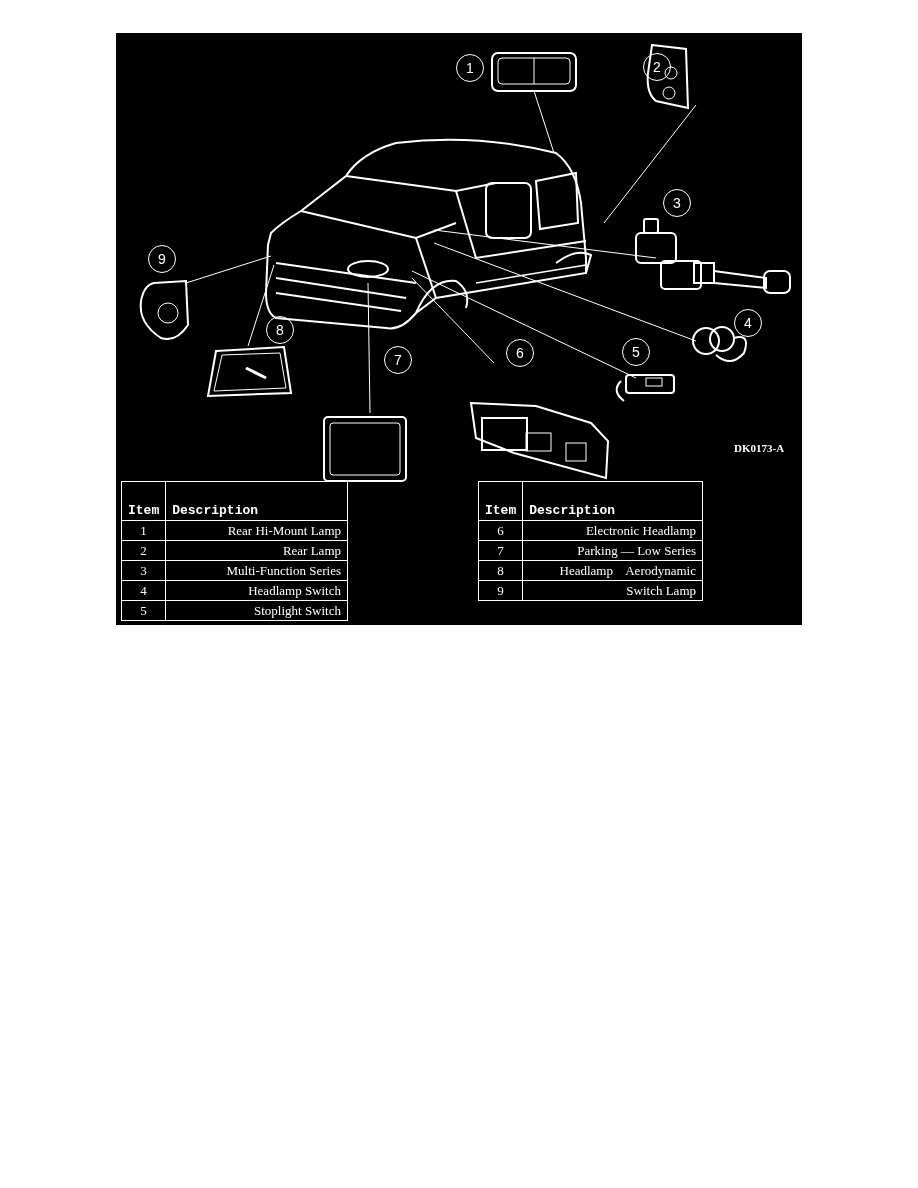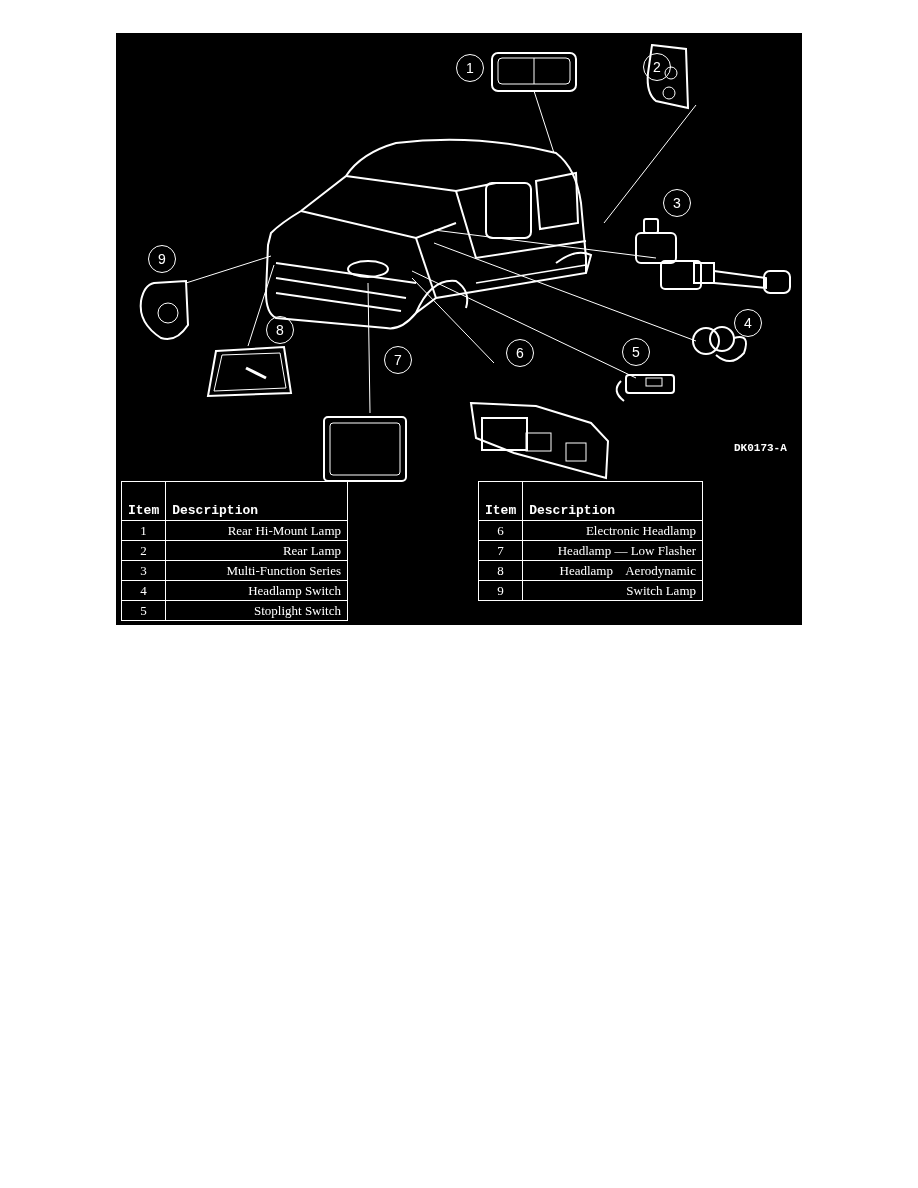--- a/index.html
+++ b/index.html
@@ -1,21 +1,21 @@
 <!DOCTYPE html>
 <html><head>
 <meta charset="utf-8">
 <style>
   html, body { margin:0; padding:0; background:#ffffff; }
   body { width:918px; height:1188px; position:relative; overflow:hidden; }
   .panel { position:absolute; left:116px; top:33px; width:686px; height:592px; background:#000; }
   svg.art { position:absolute; left:0; top:0; width:686px; height:592px; }
   .callout { position:absolute; width:26px; height:26px; border:1.5px solid #fff; border-radius:50%;
     color:#fff; font-family:"Liberation Sans", sans-serif; font-size:14px; line-height:26px; text-align:center; box-sizing:content-box; }
-  .figid { position:absolute; left:618px; top:409px; color:#fff; font-family:Liberation Mono, monospace; font-weight:bold; font-size:11px; }
+  .figid { position:absolute; left:618px; top:409px; color:#fff; font-family:Liberation Serif, serif; font-weight:bold; font-size:11px; }
   table.legend { position:absolute; border-collapse:collapse; color:#fff; }
   table.legend th, table.legend td { border:1px solid #fff; padding:0 6px; height:19px;text-align:right; }
   table.legend th { font-family:Liberation Mono, monospace; font-weight:bold; font-size:13px; height:36px; vertical-align:bottom; padding-bottom:2px; text-align:left; }
   table.legend td { font-family:"Liberation Serif", serif; font-size:13px; }
   table.legend td.num { text-align:center; }
   .t1 { left:5px; top:448px; width:227px; }
   .t1 col.c1 { width:44px; }
   .t2 { left:362px; top:448px; width:225px; }
   .t2 col.c1 { width:36px; }
 </style>
@@ -165,21 +165,21 @@
         <tr>
       <th>Item</th>
       <th>Description</th>
     </tr>
     <tr>
       <td class="num">6</td>
       <td>Electronic Headlamp</td>
     </tr>
     <tr>
       <td class="num">7</td>
-      <td>Headlamp — Low Flasher</td>
+      <td>Parking — Low Series</td>
     </tr>
     <tr>
       <td class="num">8</td>
       <td style="white-space:pre">Headlamp    Aerodynamic</td>
     </tr>
     <tr>
       <td class="num">9</td>
       <td>Switch Lamp</td>
     </tr>
   </tbody>

